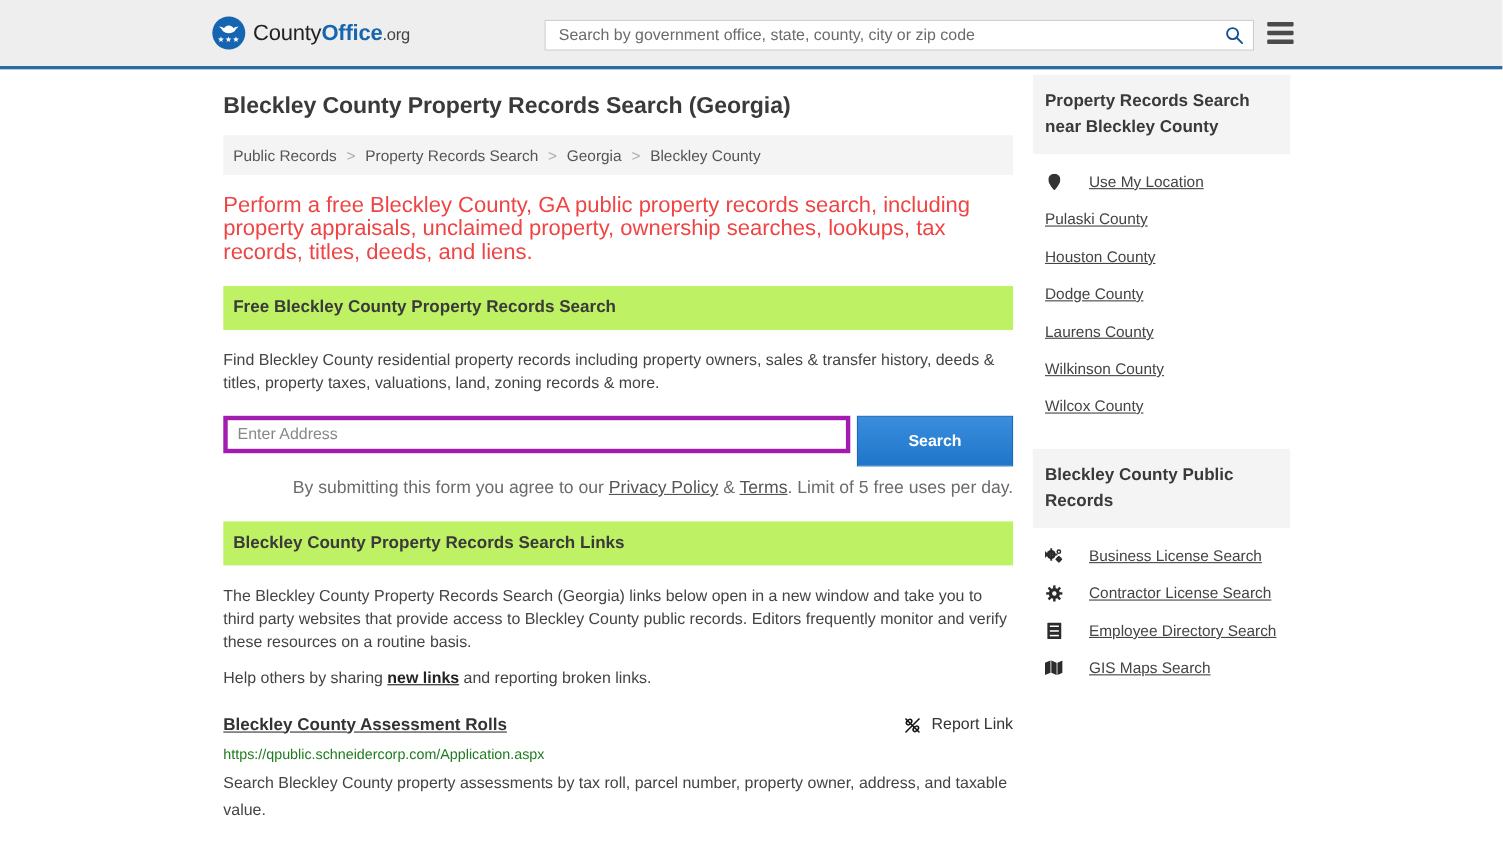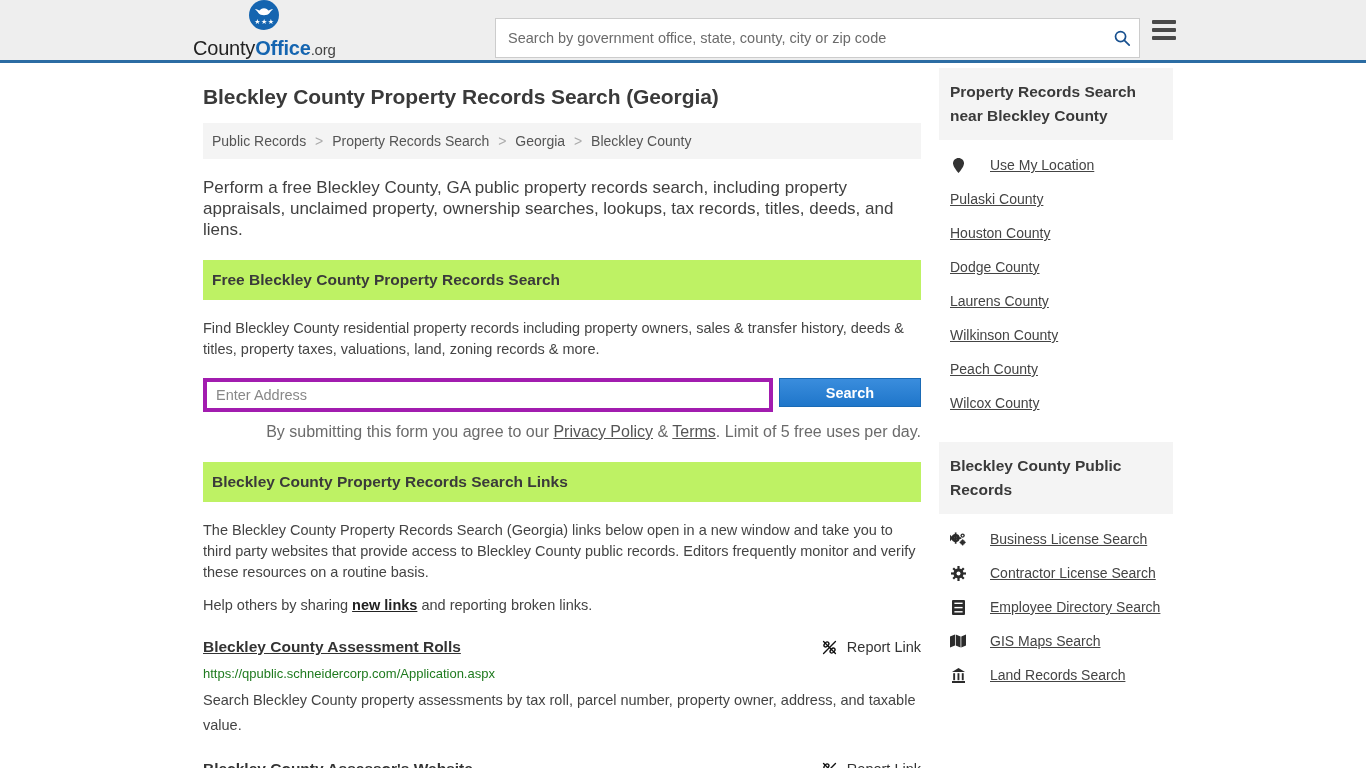--- a/index.html
+++ b/index.html
@@ -21,21 +21,20 @@
     display: flex;
     align-items: center;
     position: relative;
   }
   .brand {
     display: flex;
     align-items: center;
     margin-left: 193px;
     text-decoration: none;
     gap: 7px;
-    flex-direction: column;
   }
   .brand-seal {
     width: 30px; height: 30px;
     border-radius: 50%;
     background: #1565b0;
     position: relative;
     flex: 0 0 auto;
     overflow: hidden;
   }
   .brand-seal .eagle {
@@ -61,21 +60,21 @@
   }
   .brand-text .b-office { color: #1565b0; font-weight: bold; }
   .brand-text .b-county { font-weight: normal; }
   .brand-text .b-org { font-size: 15px; color: #444; }
 
   .header-search {
     position: absolute;
     left: 495px;
     top: 18px;
     width: 645px;
-    height: 40px;
+    height: 28px;
     display: flex;
     align-items: center;
     background: #ffffff;
     border: 1px solid #cccccc;
     padding: 0 8px 0 10px;
   }
   .header-search input {
     flex: 1;
     border: 0;
     outline: none;
@@ -127,23 +126,23 @@
     font-size: 14px;
     color: #555555;
   }
   .breadcrumb a {
     color: #555555;
     text-decoration: none;
   }
   .breadcrumb .sep { color: #aaaaaa; margin: 0 5px; }
 
   .intro {
-    font-size: 17px;
+    font-size: 20px;
     line-height: 21px;
-    color: #404040;
+    color: #ef4444;
     margin: 18px 0 20px 0;
   }
 
   .section-head {
     background: #bef264;
     padding: 11px 9px;
     font-size: 15.5px;
     font-weight: bold;
     color: #3a3a3a;
   }
@@ -168,21 +167,21 @@
     border: 4px solid #a21caf;
     padding: 0 9px;
     font-size: 14.5px;
     color: #333;
     outline: none;
     font-family: "Liberation Sans", sans-serif;
   }
   .addr-input::placeholder { color: #888888; }
   .addr-submit {
     width: 142px;
-    height: 29px;
+    height: 46px;
     margin-left: 6px;
     border: 1px solid #1a6ab5;
     background: linear-gradient(to bottom, #3a8ddd 0%, #1f76ca 100%);
     color: #ffffff;
     font-size: 14.5px;
     font-weight: bold;
     cursor: pointer;
     font-family: "Liberation Sans", sans-serif;
   }
   .form-legal {
@@ -192,21 +191,21 @@
     margin-top: 9px;
   }
   .form-legal a { color: #555; text-decoration: underline; }
 
   
   .result {
     margin-top: 20px;
   }
   .result-top {
     display: flex;
-    align-items: flex-start;
+    align-items: center;
     justify-content: space-between;
   }
   .result-title {
     font-size: 15.5px;
     font-weight: bold;
     color: #1a1a1a;
     text-decoration: underline;
     cursor: pointer;
   }
   .report-link {
@@ -385,23 +384,20 @@
           <a href="#">Houston County</a>
         </div>
         <div class="side-item">
           <a href="#">Dodge County</a>
         </div>
         <div class="side-item">
           <a href="#">Laurens County</a>
         </div>
         <div class="side-item">
           <a href="#">Wilkinson County</a>
-        </div>
-        <div class="side-item">
-          <a href="#">Peach County</a>
         </div>
         <div class="side-item">
           <a href="#">Wilcox County</a>
         </div>
       </div>
     </div>
 
     <div class="side-card" style="margin-top:22px">
       <div class="side-head">Bleckley County Public Records</div>
       <div class="side-list">
@@ -457,29 +453,17 @@
           <span class="side-ico">
             <svg width="17" height="14" viewBox="0 0 17 14">
               <path d="M0 2.1 L5.3 0 L5.3 11.9 L0 14 Z" fill="#2b2b2b"></path>
               <path d="M6.1 0 L11.2 2.1 L11.2 14 L6.1 11.9 Z" fill="#2b2b2b"></path>
               <path d="M12 2.1 L17 0 L17 11.9 L12 14 Z" fill="#2b2b2b"></path>
             </svg>
           </span>
           <a href="#">GIS Maps Search</a>
         </div>
 
-        <div class="side-item">
-          <span class="side-ico">
-            <svg width="13" height="15" viewBox="0 0 13 15">
-              <path d="M6.5 0 L13 4 L0 4 Z" fill="#2b2b2b"></path>
-              <rect x="1.2" y="5.2" width="1.9" height="7" fill="#2b2b2b"></rect>
-              <rect x="5.5" y="5.2" width="1.9" height="7" fill="#2b2b2b"></rect>
-              <rect x="9.8" y="5.2" width="1.9" height="7" fill="#2b2b2b"></rect>
-              <rect x="0" y="13" width="13" height="2" fill="#2b2b2b"></rect>
-            </svg>
-          </span>
-          <a href="#">Land Records Search</a>
-        </div>
       </div>
     </div>
 
   </div>
 </div>
 
 </body></html>

